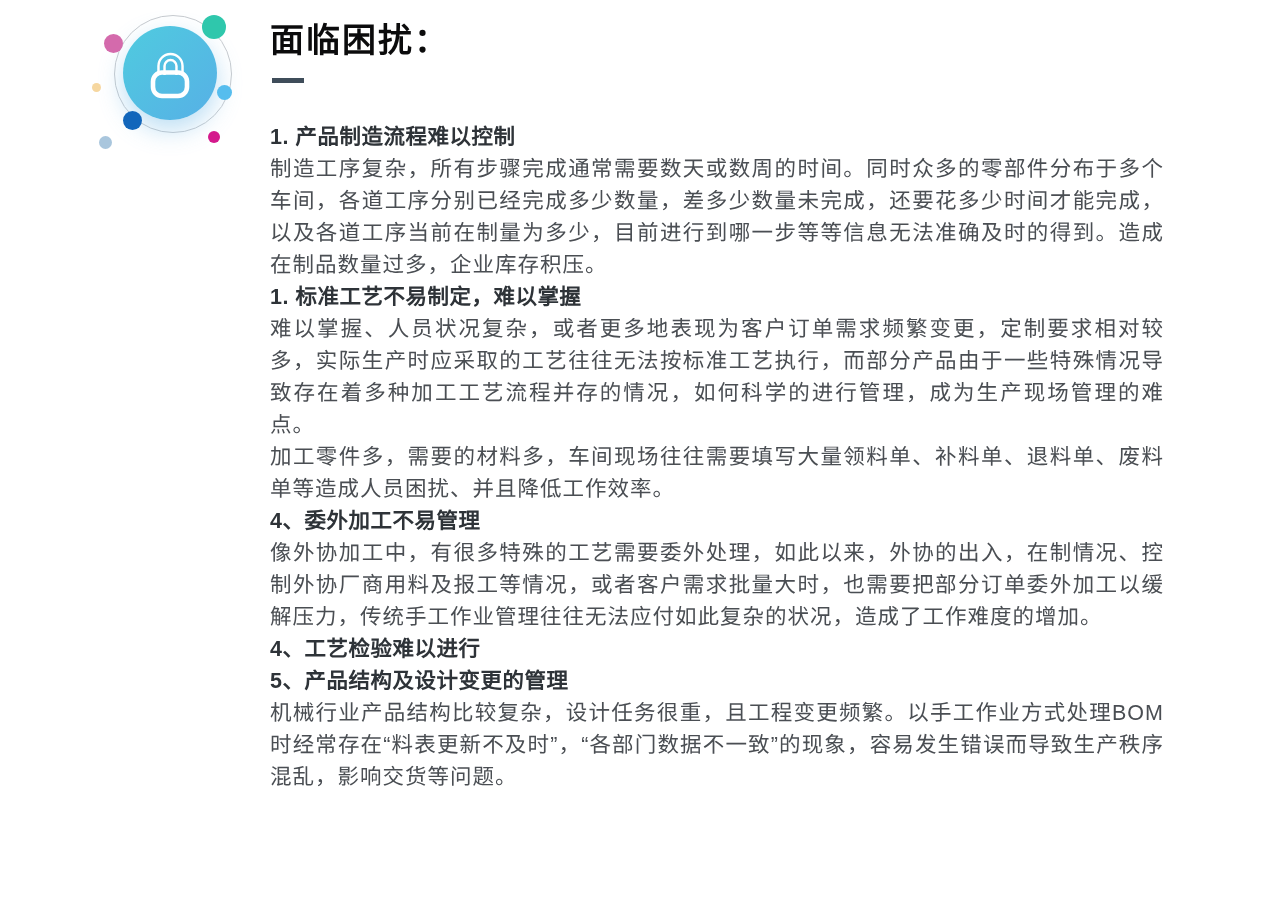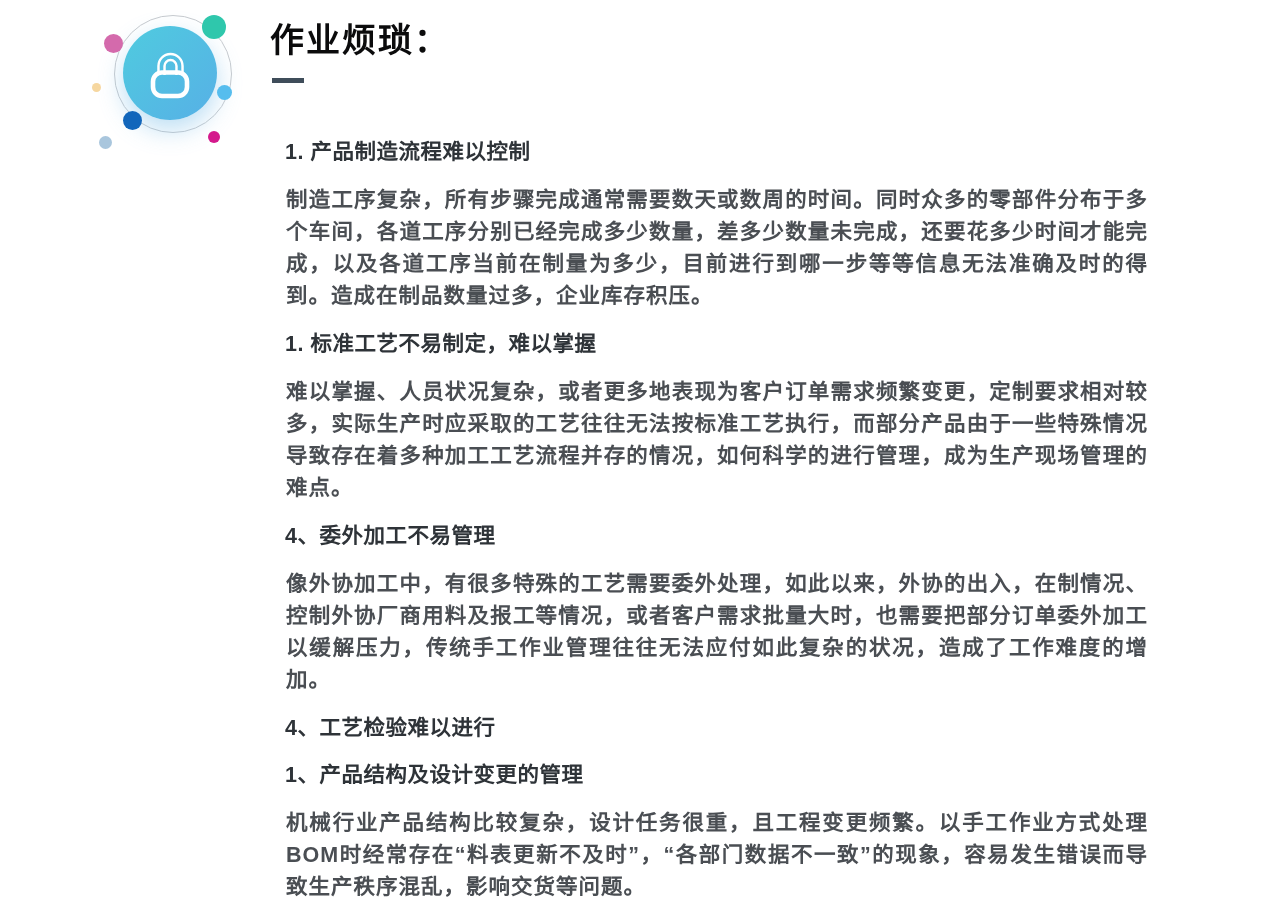--- a/index.html
+++ b/index.html
@@ -42,25 +42,25 @@
   .title-dash {
     position: absolute; left: 272px; top: 78px;
     width: 32px; height: 5px; background: #3f4d5a;
   }
   .sections {
     position: absolute; left: 270px; top: 121px;
     width: 894px;
   }
   .section-heading {
     font-size: 21.5px; font-weight: 700; color: #2e3338;
-    line-height: 32px; margin: 15px; letter-spacing: 0.5px;
+    line-height: 32px; margin: 0; letter-spacing: 0.5px;
   }
   .section-body {
-    font-size: 21.5px; font-weight: 700; color: #4a4e53;
-    line-height: 32px; margin: 16px; letter-spacing: 1px;
+    font-size: 21.5px; font-weight: 400; color: #4a4e53;
+    line-height: 32px; margin: 0; letter-spacing: 1px;
     text-align: justify;
   }
 </style>
 </head>
 <body>
 
 <div class="hero">
   <div class="ring"></div>
   <div class="badge">
     <svg width="94" height="94" viewBox="0 0 94 94" aria-hidden="true">
@@ -78,31 +78,32 @@
   </div>
   <div class="dot dot-teal"></div>
   <div class="dot dot-pink"></div>
   <div class="dot dot-yellow"></div>
   <div class="dot dot-sky"></div>
   <div class="dot dot-blue"></div>
   <div class="dot dot-magenta"></div>
   <div class="dot dot-steel"></div>
 </div>
 
-<h1 class="page-title">作业烦琐：</h1>
+<h1 class="page-title">面临困扰：</h1>
 <div class="title-dash"></div>
 
 <div class="sections">
   <h2 class="section-heading">1. 产品制造流程难以控制</h2>
   <p class="section-body">制造工序复杂，所有步骤完成通常需要数天或数周的时间。同时众多的零部件分布于多个车间，各道工序分别已经完成多少数量，差多少数量未完成，还要花多少时间才能完成，以及各道工序当前在制量为多少，目前进行到哪一步等等信息无法准确及时的得到。造成在制品数量过多，企业库存积压。</p>
 
   <h2 class="section-heading">1. 标准工艺不易制定，难以掌握</h2>
   <p class="section-body">难以掌握、人员状况复杂，或者更多地表现为客户订单需求频繁变更，定制要求相对较多，实际生产时应采取的工艺往往无法按标准工艺执行，而部分产品由于一些特殊情况导致存在着多种加工工艺流程并存的情况，如何科学的进行管理，成为生产现场管理的难点。</p>
 
+  <p class="section-body">加工零件多，需要的材料多，车间现场往往需要填写大量领料单、补料单、退料单、废料单等造成人员困扰、并且降低工作效率。</p>
 
   <h2 class="section-heading">4、委外加工不易管理</h2>
   <p class="section-body">像外协加工中，有很多特殊的工艺需要委外处理，如此以来，外协的出入，在制情况、控制外协厂商用料及报工等情况，或者客户需求批量大时，也需要把部分订单委外加工以缓解压力，传统手工作业管理往往无法应付如此复杂的状况，造成了工作难度的增加。</p>
 
   <h2 class="section-heading">4、工艺检验难以进行</h2>
 
-  <h2 class="section-heading">1、产品结构及设计变更的管理</h2>
+  <h2 class="section-heading">5、产品结构及设计变更的管理</h2>
   <p class="section-body">机械行业产品结构比较复杂，设计任务很重，且工程变更频繁。以手工作业方式处理BOM时经常存在“料表更新不及时”，“各部门数据不一致”的现象，容易发生错误而导致生产秩序混乱，影响交货等问题。</p>
 </div>
 
 </body></html>

